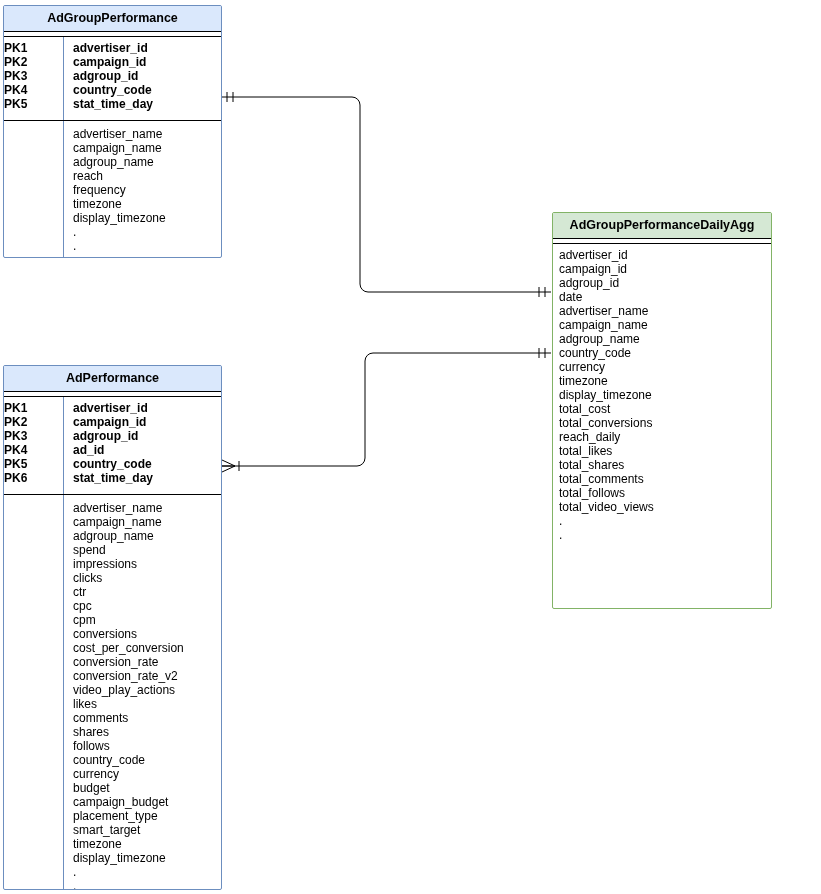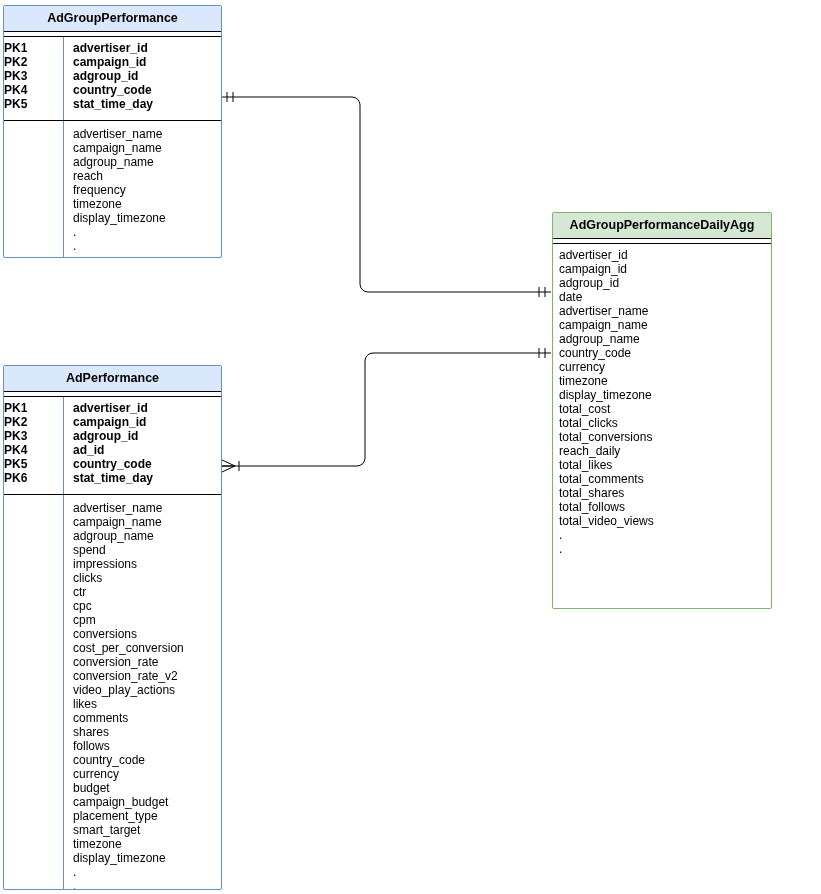--- a/index.html
+++ b/index.html
@@ -164,26 +164,25 @@
         <div class="row">adgroup_id</div>
         <div class="row">date</div>
         <div class="row">advertiser_name</div>
         <div class="row">campaign_name</div>
         <div class="row">adgroup_name</div>
         <div class="row">country_code</div>
         <div class="row">currency</div>
         <div class="row">timezone</div>
         <div class="row">display_timezone</div>
         <div class="row">total_cost</div>
-        <div class="row">total_clicks</div>
         <div class="row">total_conversions</div>
         <div class="row">reach_daily</div>
         <div class="row">total_likes</div>
+        <div class="row">total_shares</div>
         <div class="row">total_comments</div>
-        <div class="row">total_shares</div>
         <div class="row">total_follows</div>
         <div class="row">total_video_views</div>
         <div class="row">.</div>
         <div class="row">.</div>
       </div>
   </div>
 
 </div>
 
 </body></html>

